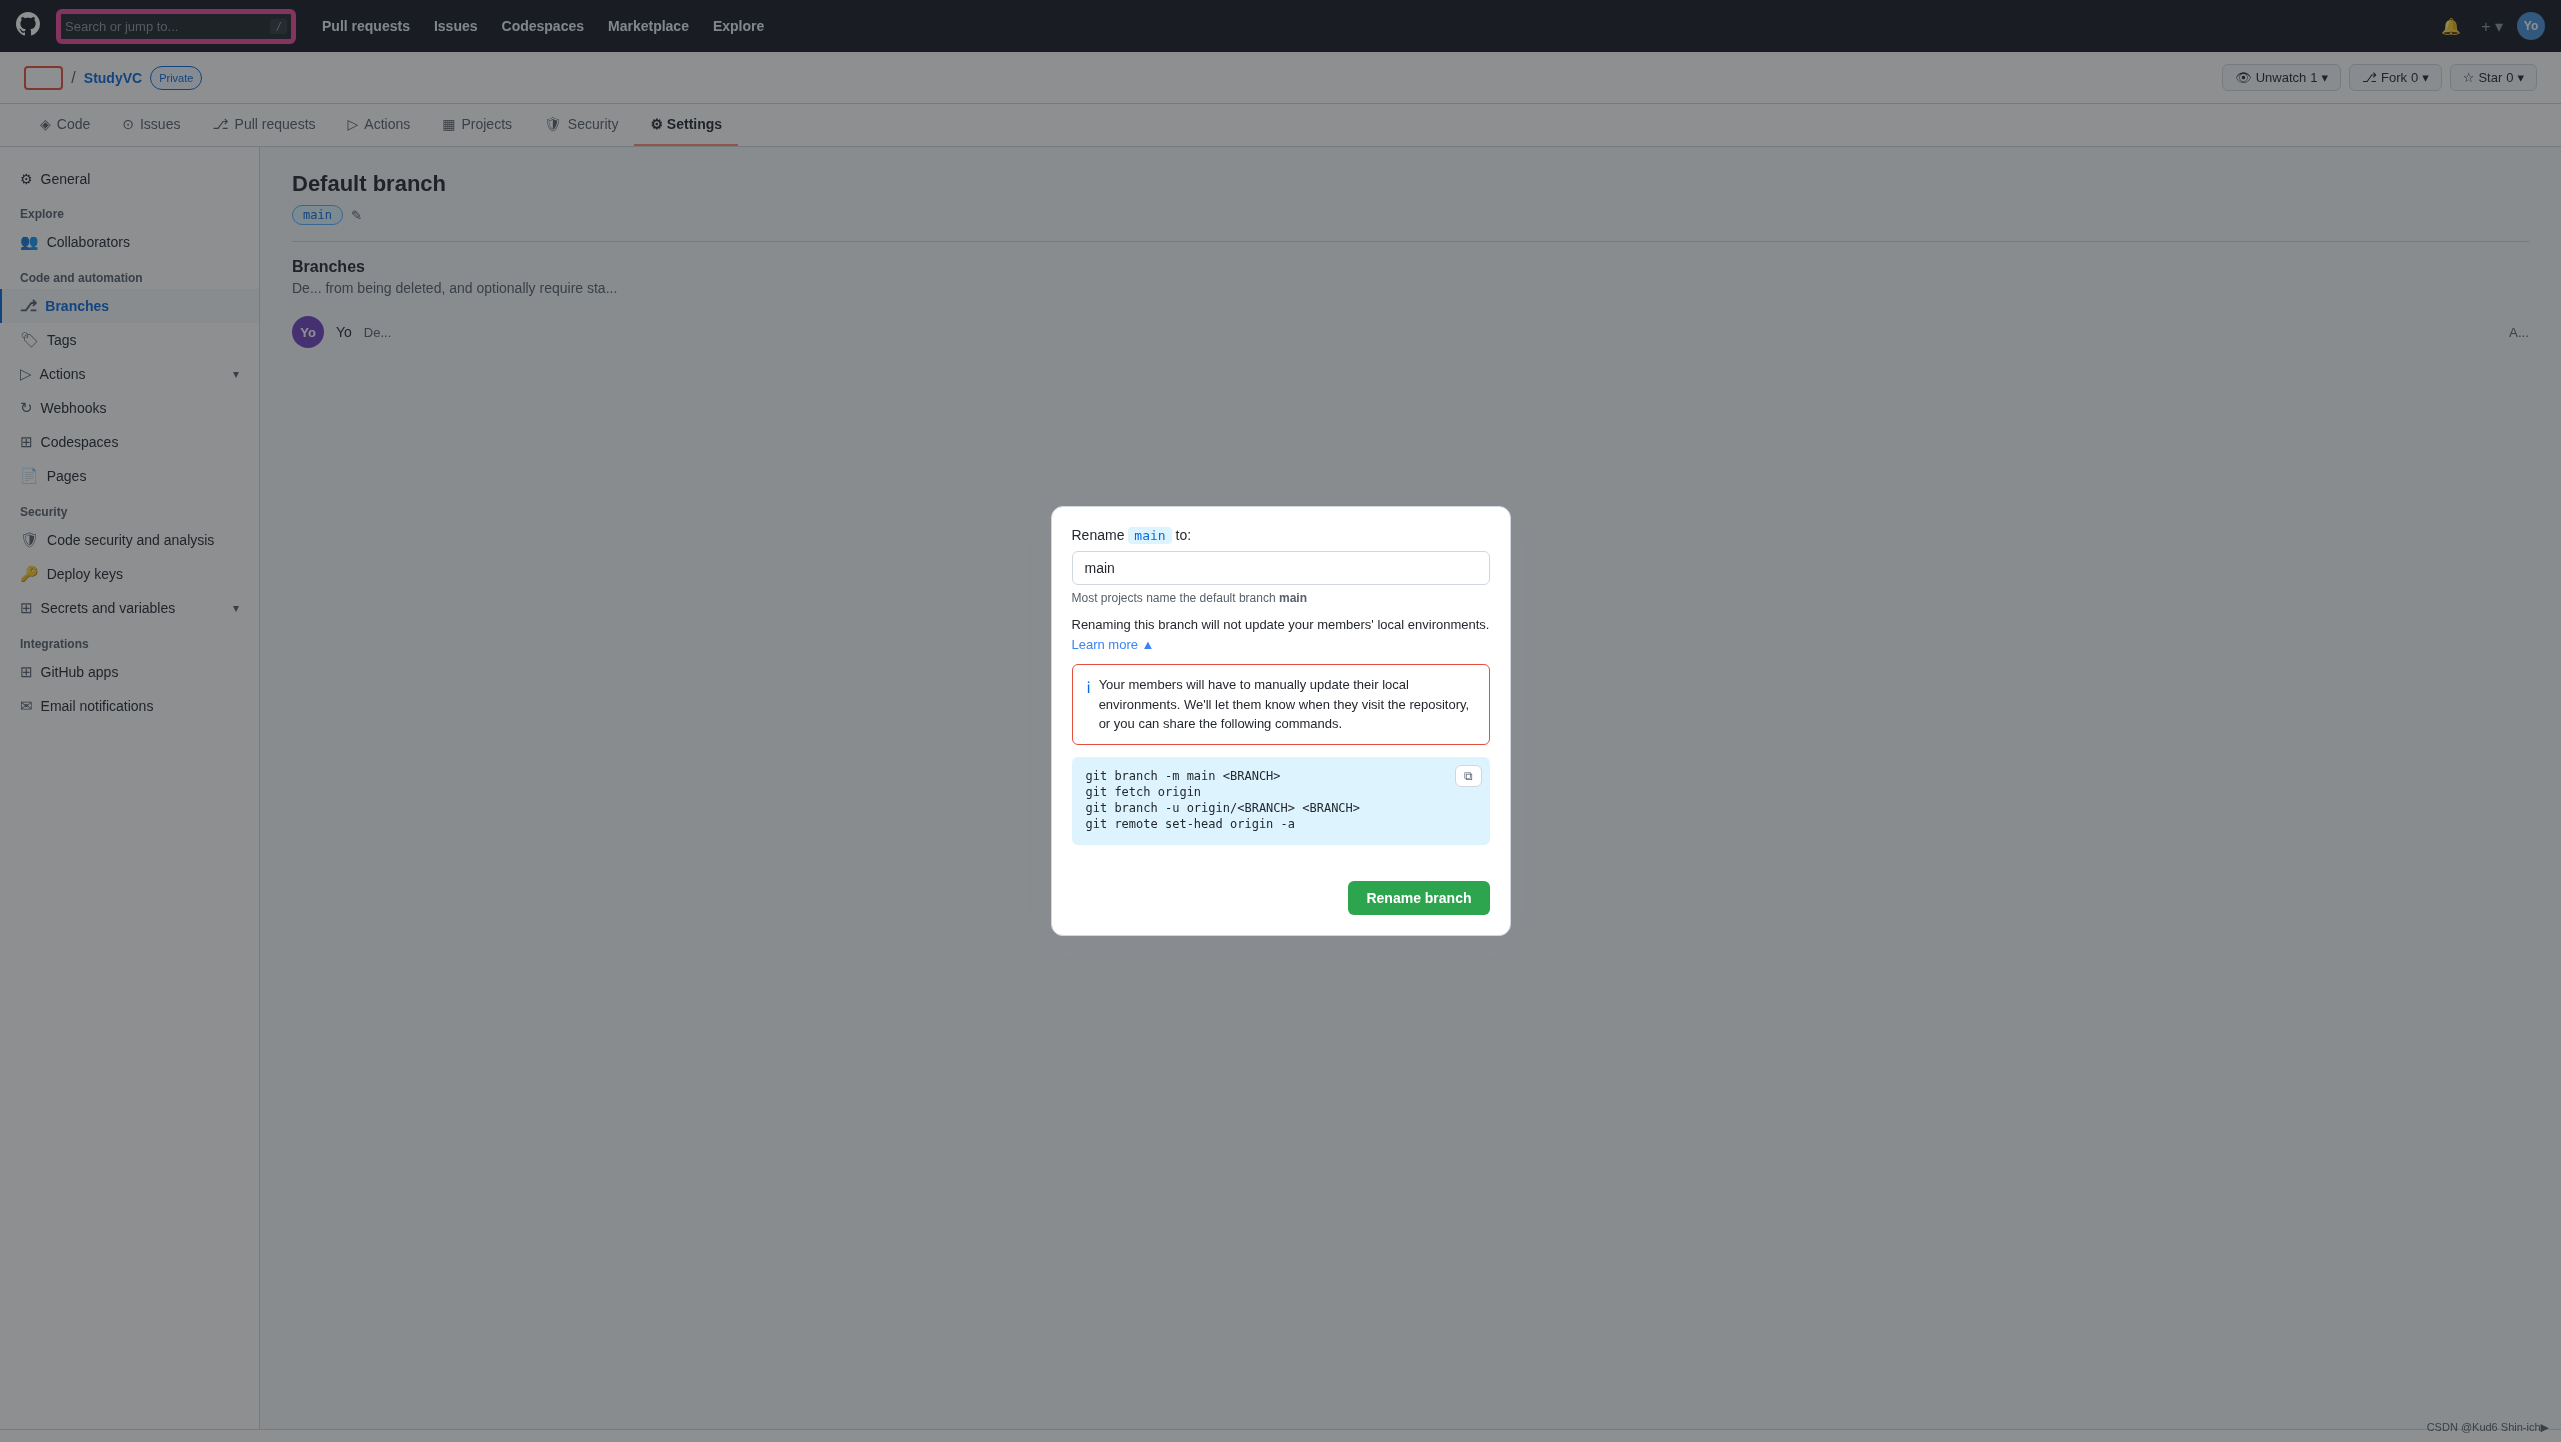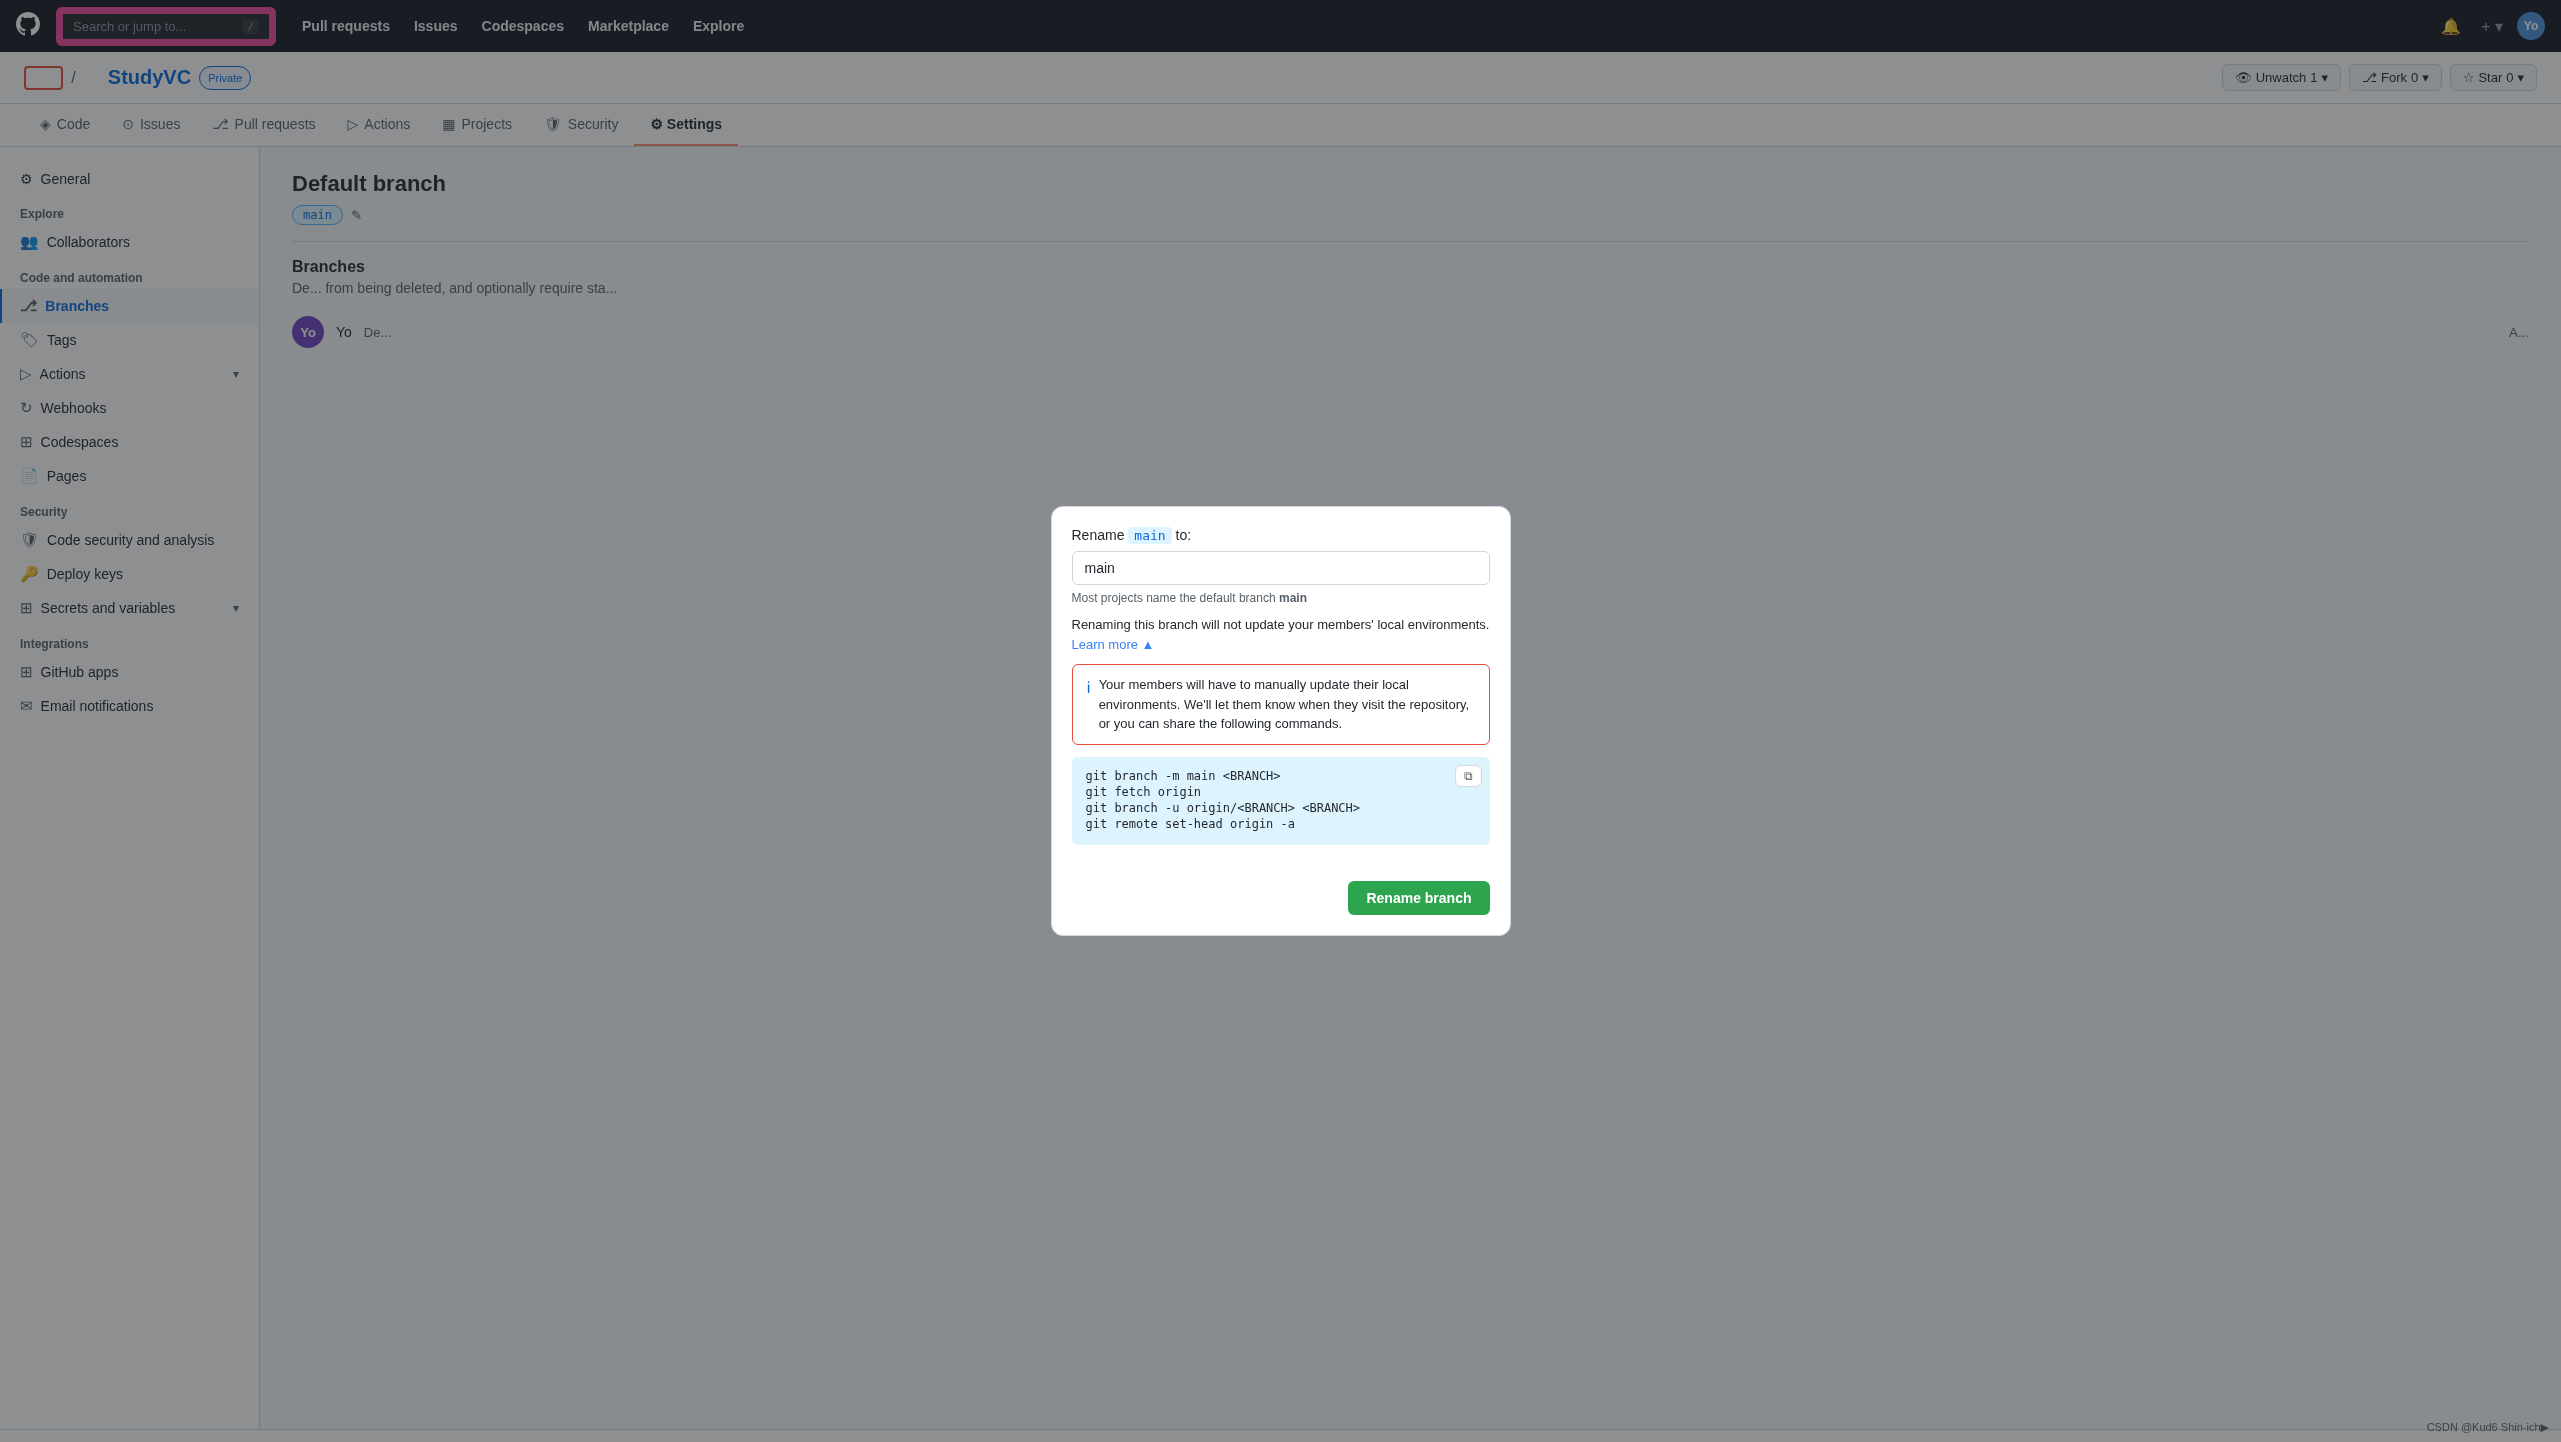--- a/index.html
+++ b/index.html
@@ -1,34 +1,34 @@
 <!DOCTYPE html>
 <html><head>
   <meta charset="utf-8">
   <style>
     * { box-sizing: border-box; margin: 0; padding: 0; }
     body { font-family: -apple-system, BlinkMacSystemFont, "Segoe UI", Helvetica, Arial, sans-serif; font-size: 14px; background: #f6f8fa; color: #24292f; }
 
     
     .topnav { background: #161b22; color: #e6edf3; display: flex; align-items: center; padding: 0 16px; height: 52px; gap: 16px; }
     .topnav-logo { color: #fff; font-size: 20px; cursor: pointer; }
-    .topnav-search { background: #21262d; border: 7px solid #ec4899; border-radius: 6px; color: #8b949e; padding: 5px 10px; display: flex; align-items: center; gap: 8px; width: 220px; cursor: text; }
+    .topnav-search { background: #21262d; border: 5px solid #ec4899; border-radius: 6px; color: #8b949e; padding: 5px 4px; display: flex; align-items: center; gap: 8px; width: 240px; cursor: text; }
     .topnav-search span { flex: 1; font-size: 13px; }
     .topnav-search kbd { background: #30363d; border-radius: 3px; padding: 1px 5px; font-size: 11px; }
     .topnav-links { display: flex; gap: 4px; }
     .topnav-link { color: #e6edf3; text-decoration: none; padding: 6px 10px; font-size: 14px; font-weight: 600; cursor: pointer; }
     .topnav-right { margin-left: auto; display: flex; align-items: center; gap: 8px; }
     .topnav-icon-btn { background: none; border: none; color: #8b949e; cursor: pointer; padding: 6px; font-size: 16px; display: flex; align-items: center; gap: 2px; }
     .avatar { width: 28px; height: 28px; border-radius: 50%; background: #4a90d9; display: flex; align-items: center; justify-content: center; font-size: 12px; font-weight: bold; color: #fff; cursor: pointer; }
 
     
     .repo-header { background: #fff; border-bottom: 1px solid #d0d7de; padding: 12px 24px; display: flex; align-items: center; gap: 8px; }
     .repo-owner-box { border: 2px solid #e74c3c; border-radius: 4px; padding: 2px 6px; font-size: 14px; color: #0969da; font-weight: 600; cursor: pointer; }
     .repo-sep { color: #57606a; font-size: 16px; }
-    .repo-name { font-size: 20px; color: #0969da; font-weight: 600; cursor: pointer; margin-left: 24px; }
+    .repo-name { font-size: 14px; color: #0969da; font-weight: 600; cursor: pointer; }
     .repo-private-badge { background: #f1f8ff; border: 1px solid #0969da; border-radius: 20px; padding: 5px 8px; font-size: 11px; color: #0969da; }
     .repo-actions { margin-left: auto; display: flex; gap: 8px; }
     .repo-action-btn { display: flex; align-items: center; gap: 4px; padding: 5px 12px; border: 1px solid #d0d7de; border-radius: 6px; background: #f6f8fa; font-size: 13px; cursor: pointer; color: #24292f; font-weight: 500; }
 
     
     .repo-tabs { background: #fff; border-bottom: 1px solid #d0d7de; padding: 0 24px; display: flex; gap: 0; }
     .repo-tab { display: flex; align-items: center; gap: 6px; padding: 12px 16px; font-size: 14px; color: #57606a; cursor: pointer; border-bottom: 2px solid transparent; text-decoration: none; }
     .repo-tab.active { color: #24292f; border-bottom-color: #fd8c73; font-weight: 600; }
 
     

